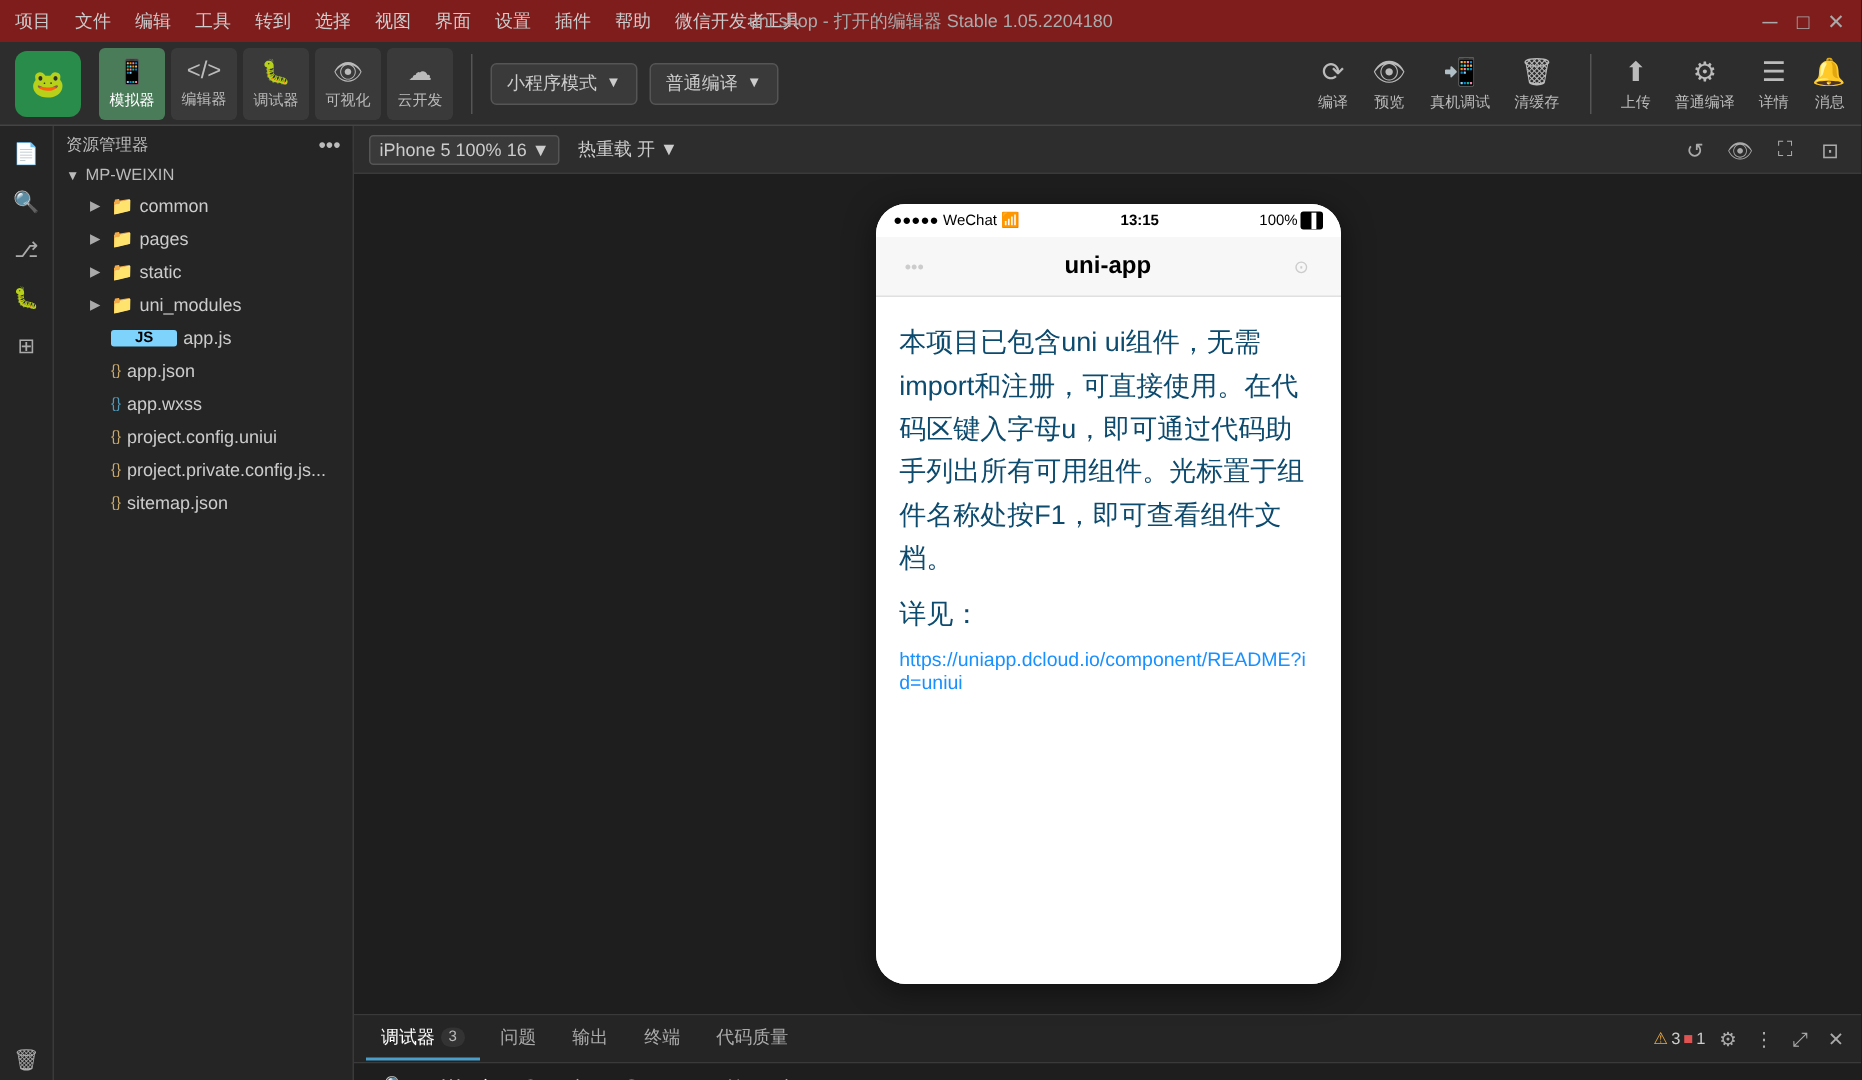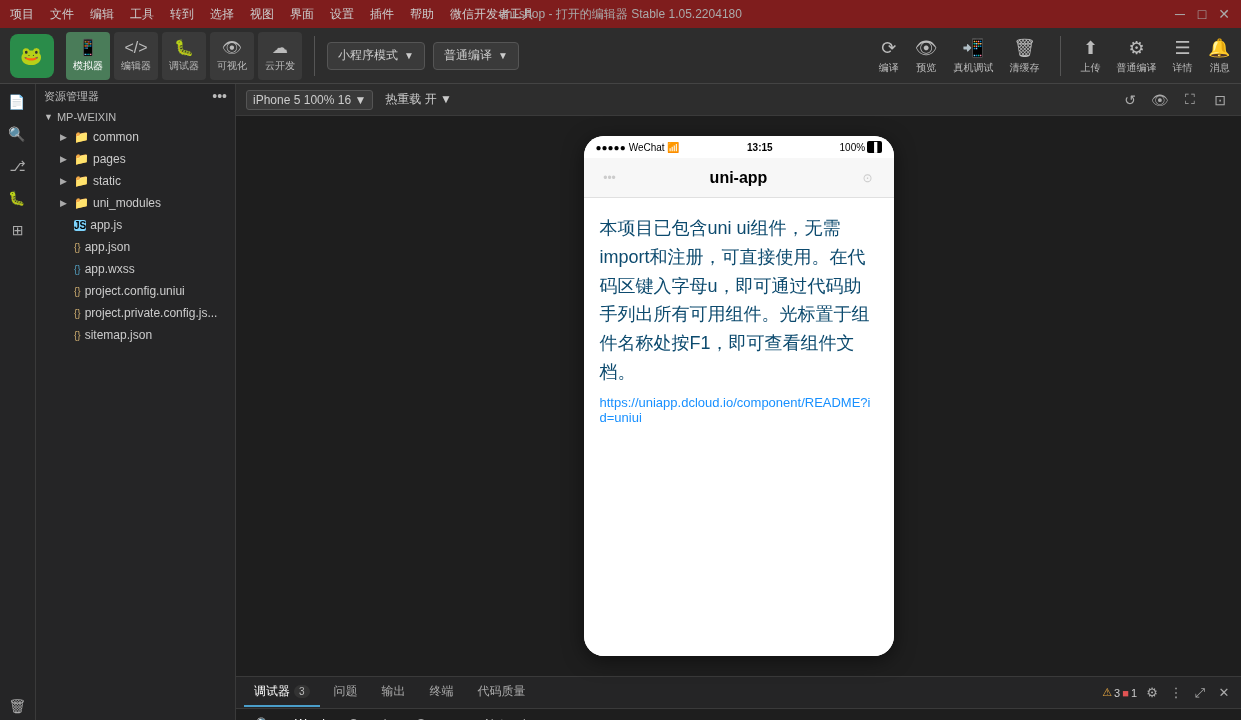--- a/index.html
+++ b/index.html
@@ -576,21 +576,21 @@
         <span class="folder-icon">📁</span>
         <span>static</span>
       </div>
       <div class="tree-item indent1">
         <span class="arrow">▶</span>
         <span class="folder-icon">📁</span>
         <span>uni_modules</span>
       </div>
       <div class="tree-item indent1">
         <span class="arrow" style="width:10px;"></span>
-        <span class="js-icon" style="font-size:10px;font-weight:bold;background:#7dd3fc;color:#000;padding:0 0;border-radius:2px;">JS</span>
+        <span class="js-icon" style="font-size:10px;font-weight:bold;background:#7dd3fc;color:#000;padding:0 16px;border-radius:2px;">JS</span>
         <span> app.js</span>
       </div>
       <div class="tree-item indent1">
         <span class="arrow" style="width:10px;"></span>
         <span class="json-icon" style="font-size:10px;">{}</span>
         <span> app.json</span>
       </div>
       <div class="tree-item indent1">
         <span class="arrow" style="width:10px;"></span>
         <span class="wxss-icon" style="font-size:10px;">{}</span>
@@ -657,20 +657,21 @@
               <span>•••</span>
             </div>
             <div class="phone-nav-title">uni-app</div>
             <div class="phone-nav-btn">
               <span>⊙</span>
             </div>
           </div>
 
           <div class="phone-content">
             <p>本项目已包含uni ui组件，无需import和注册，可直接使用。在代码区键入字母u，即可通过代码助手列出所有可用组件。光标置于组件名称处按F1，即可查看组件文档。</p>
+            <p>详见：</p>
             <a>https://uniapp.dcloud.io/component/README?id=uniui</a>
           </div>
         </div>
       </div>
 
       <div class="debug-panel">
 
         <div class="debug-tabs-bar">
           <div class="debug-tab active">
             <span>调试器</span>

